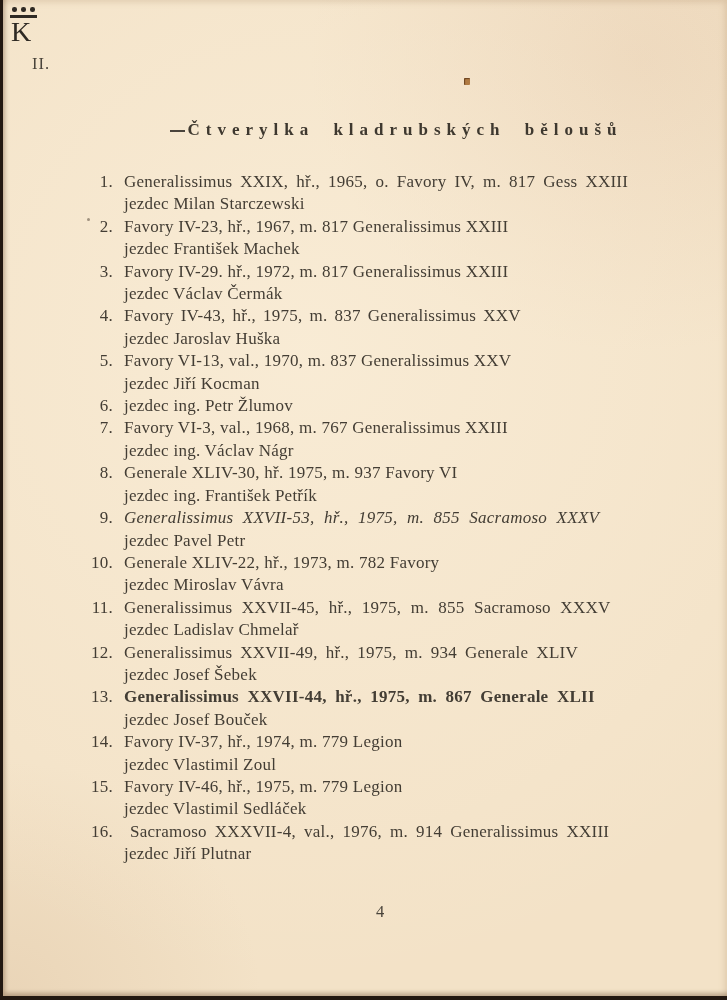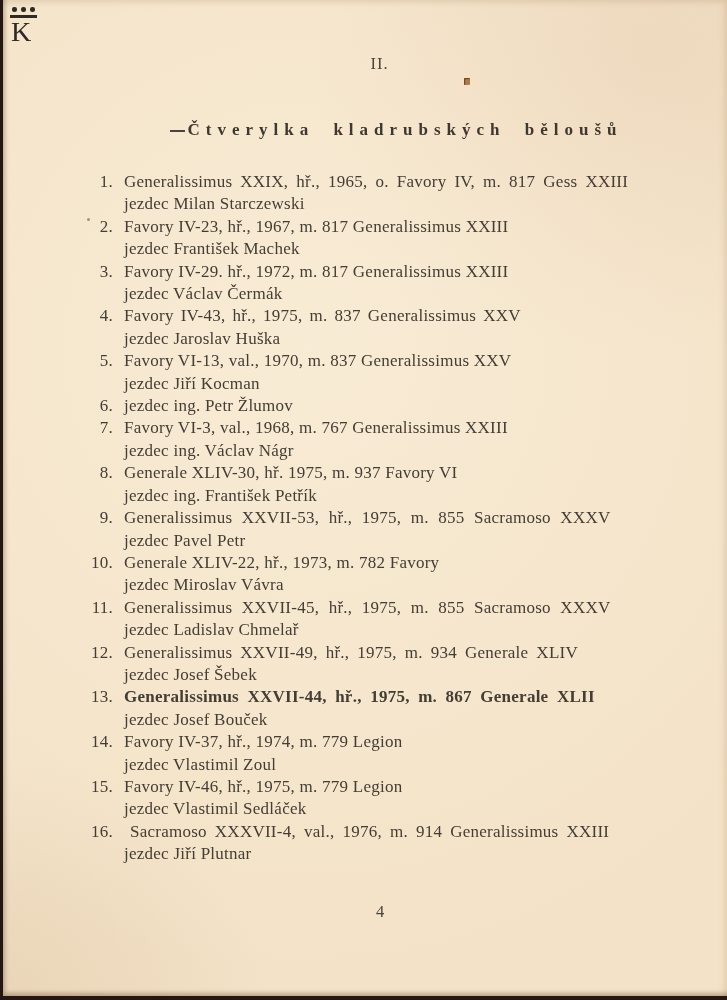--- a/index.html
+++ b/index.html
@@ -55,21 +55,21 @@
     font-weight: 500;
     letter-spacing: 0;
     margin-top: 1px;
     padding-left: 1px;
   }
   .section-num {
     position: absolute;
     top: 54px;
     left: 0;
     width: 100%;
-    text-align: center;
+    text-align: left;
     text-indent: 32px;
     font-size: 16.5px;
     letter-spacing: 1px;
     color: #4a443b;
   }
   .title {
     position: absolute;
     top: 120px;
     left: 0;
     width: 100%;
@@ -212,21 +212,21 @@
       <li class="entry">
         <span class="num">8.</span>
         <span class="lines">
           <span class="l1">Generale XLIV-30, hř. 1975, m. 937 Favory VI</span>
           <span class="l2">jezdec ing. František Petřík</span>
         </span>
       </li>
       <li class="entry">
         <span class="num">9.</span>
         <span class="lines">
-          <span class="l1" style="word-spacing: 5px;">Generalissimus XXVII-53, hř., 1975, m. 855 Sacramoso XXXV</span>
+          <span class="l1" style="word-spacing: 5px; font-style: italic;">Generalissimus XXVII-53, hř., 1975, m. 855 Sacramoso XXXV</span>
           <span class="l2">jezdec Pavel Petr</span>
         </span>
       </li>
       <li class="entry">
         <span class="num">10.</span>
         <span class="lines">
           <span class="l1">Generale XLIV-22, hř., 1973, m. 782 Favory</span>
           <span class="l2">jezdec Miroslav Vávra</span>
         </span>
       </li>

